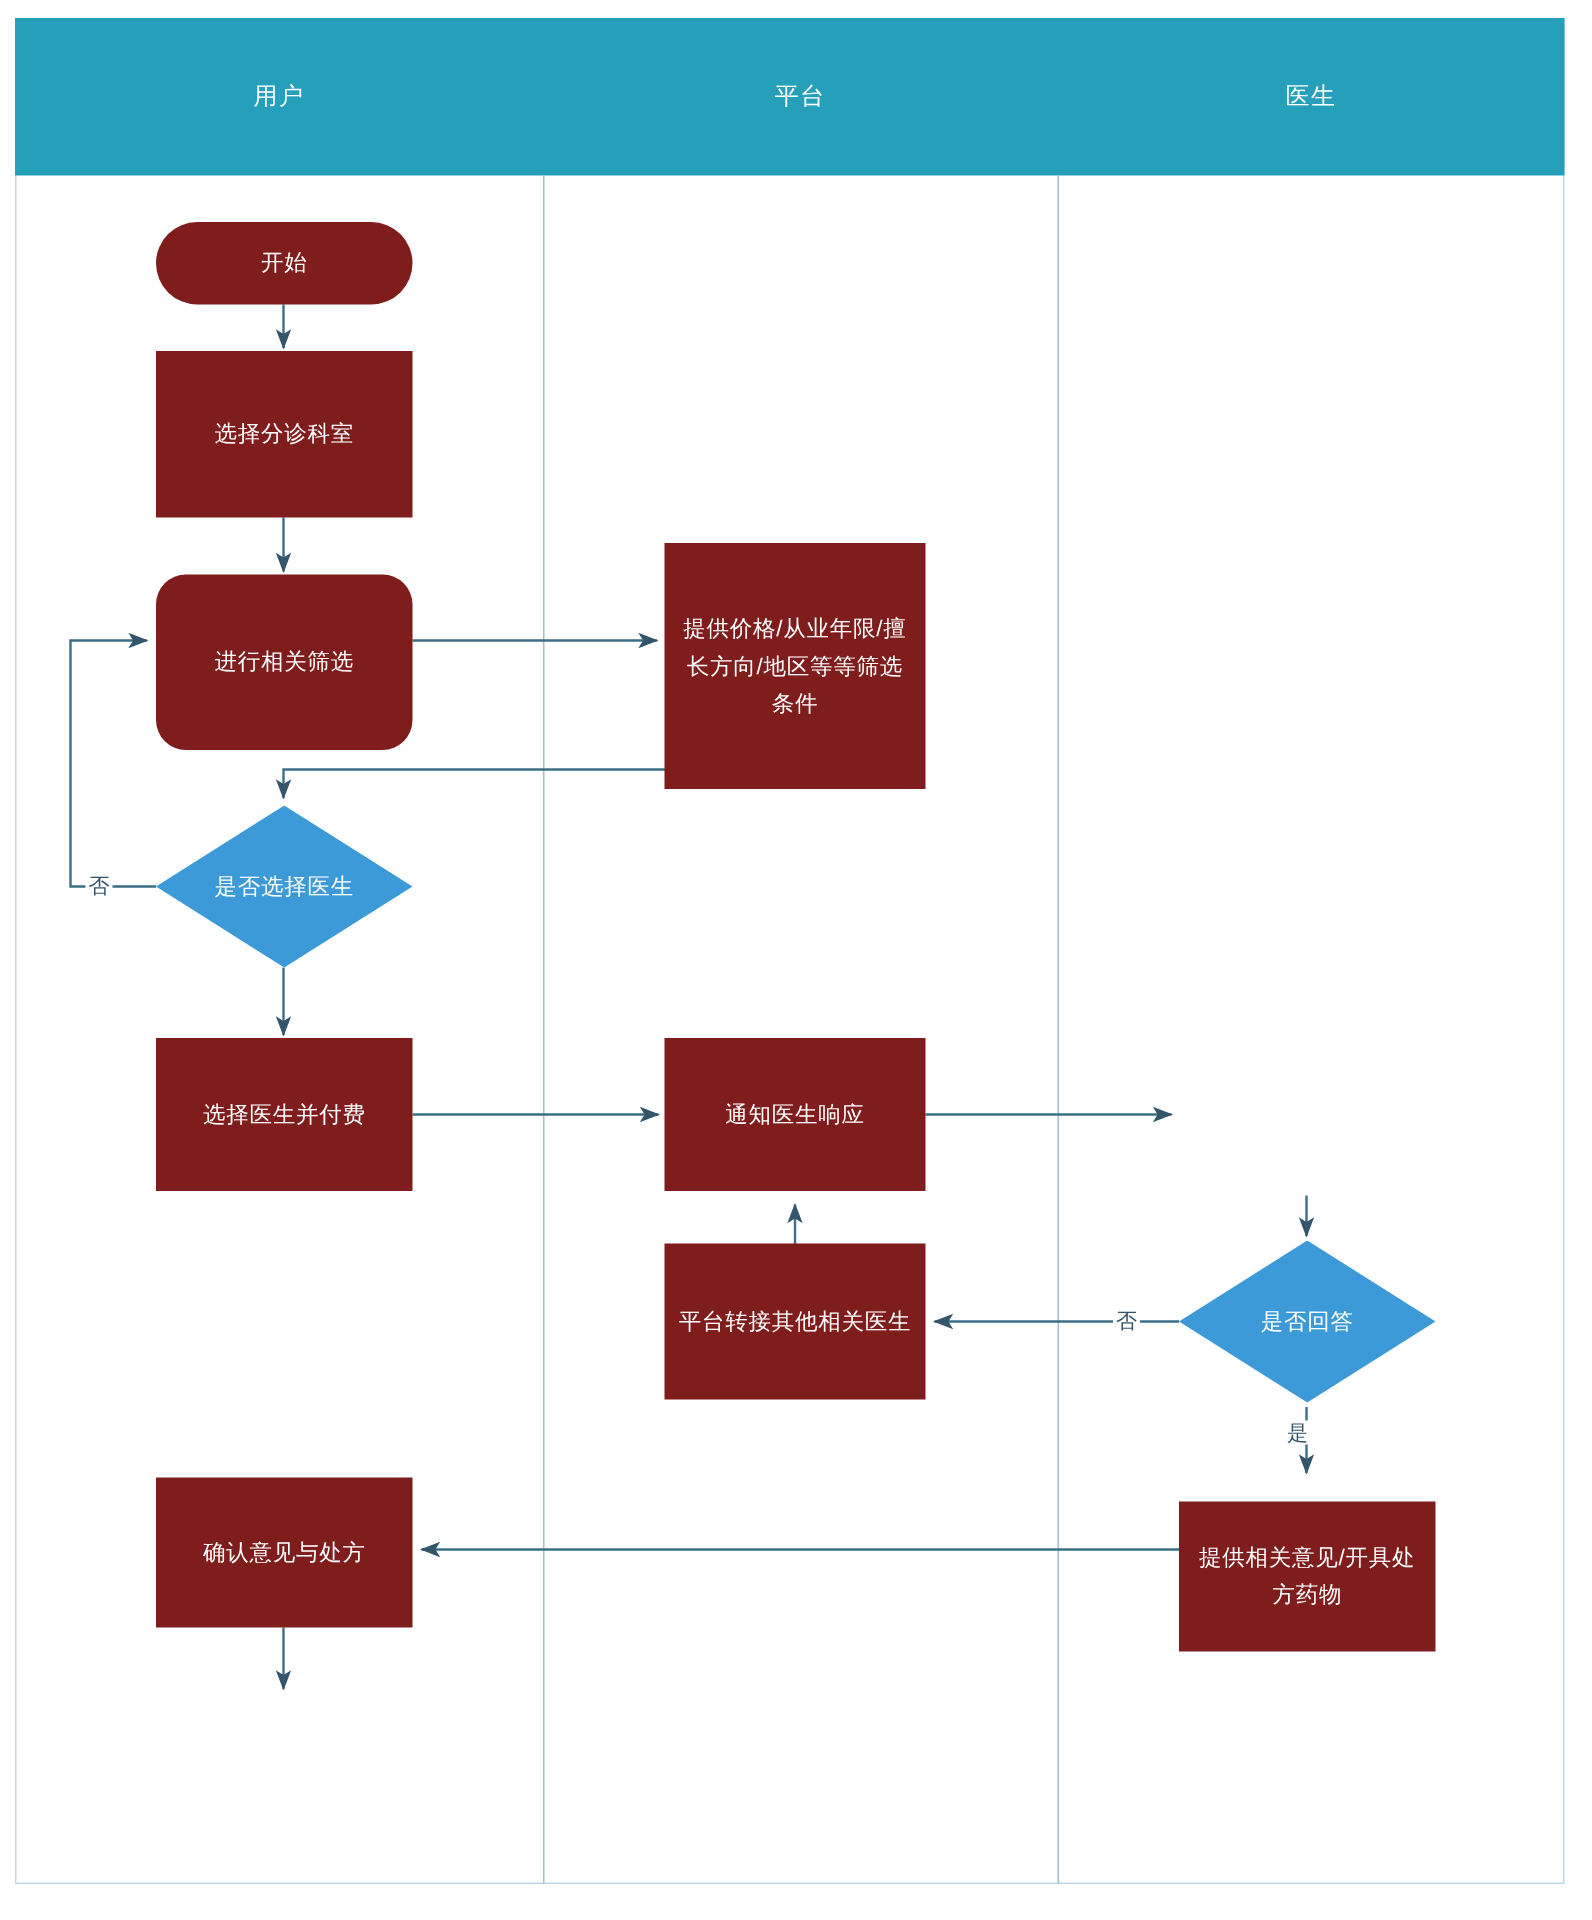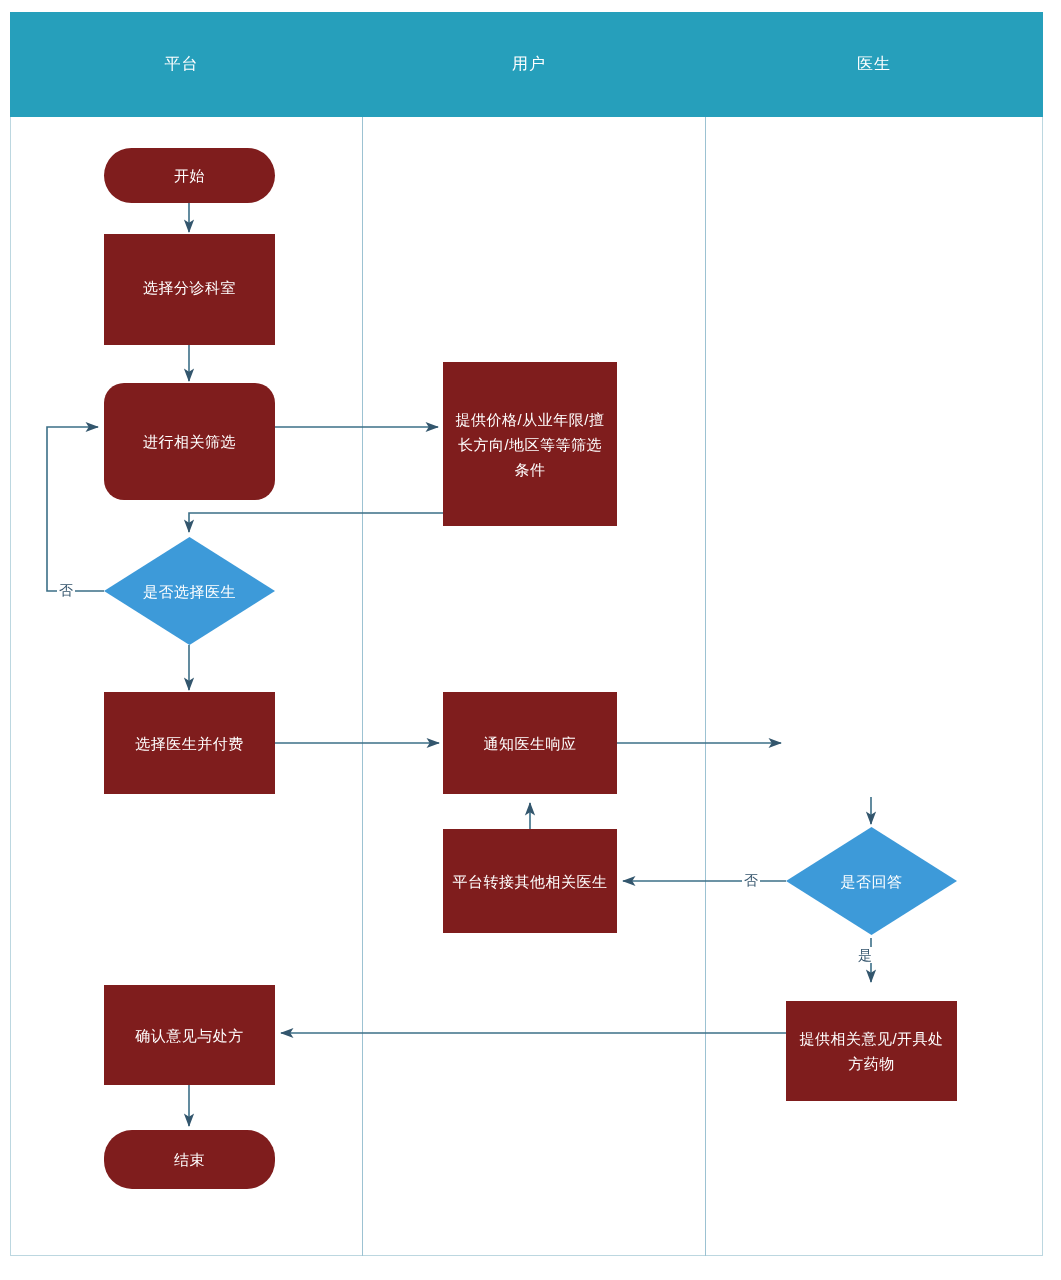--- a/index.html
+++ b/index.html
@@ -122,25 +122,25 @@
   }
 </style>
 </head>
 <body>
 
 <div id="canvas">
 
   <div class="lane-frame"></div>
 
   <div class="lane-header">
+    <div class="lane-header-cell c1">
+      <span>用户</span>
+    </div>
     <div class="lane-header-cell c2">
       <span>平台</span>
-    </div>
-    <div class="lane-header-cell c1">
-      <span>用户</span>
     </div>
     <div class="lane-header-cell c3">
       <span>医生</span>
     </div>
   </div>
 
   <div class="lane-divider d1"></div>
   <div class="lane-divider d2"></div>
 
   <svg id="edges" viewBox="0 0 1061 1280">
@@ -178,44 +178,41 @@
       <path d="M786,1033 L281,1033"></path>
 
       <path d="M189,1085 L189,1126"></path>
     </g>
   </svg>
 
   <div class="node terminator" style="left:104px; top:148px; width:171px; height:55px;">
     <span class="label">开始</span>
   </div>
 
-  <div class="node process" style="left:104px; top:234px; width:171px; height:111px;font-family:Liberation Mono, monospace;">
+  <div class="node process" style="left:104px; top:234px; width:171px; height:111px;">
     <span class="label">选择分诊科室</span>
   </div>
 
   <div class="node process" style="left:104px; top:383px; width:171px; height:117px;border-radius:20px;">
     <span class="label">进行相关筛选</span>
   </div>
 
   <div class="node decision" style="left:104px; top:537px; width:171px; height:108px;">
     <span class="dia"></span>
     <span class="label">是否选择医生</span>
   </div>
 
   <div class="node process" style="left:104px; top:692px; width:171px; height:102px;">
     <span class="label">选择医生并付费</span>
   </div>
 
   <div class="node process" style="left:104px; top:985px; width:171px; height:100px;">
     <span class="label">确认意见与处方</span>
   </div>
 
-  <div class="node terminator" style="left:104px; top:1130px; width:171px; height:59px;">
-    <span class="label">结束</span>
-  </div>
 
   <div class="node process" style="left:443px; top:362px; width:174px; height:164px;">
     <span class="label">提供价格/从业年限/擅长方向/地区等等筛选条件</span>
   </div>
 
   <div class="node process" style="left:443px; top:692px; width:174px; height:102px;justify-content:center;">
     <span class="label">通知医生响应</span>
   </div>
 
   <div class="node process" style="left:443px; top:829px; width:174px; height:104px;">

